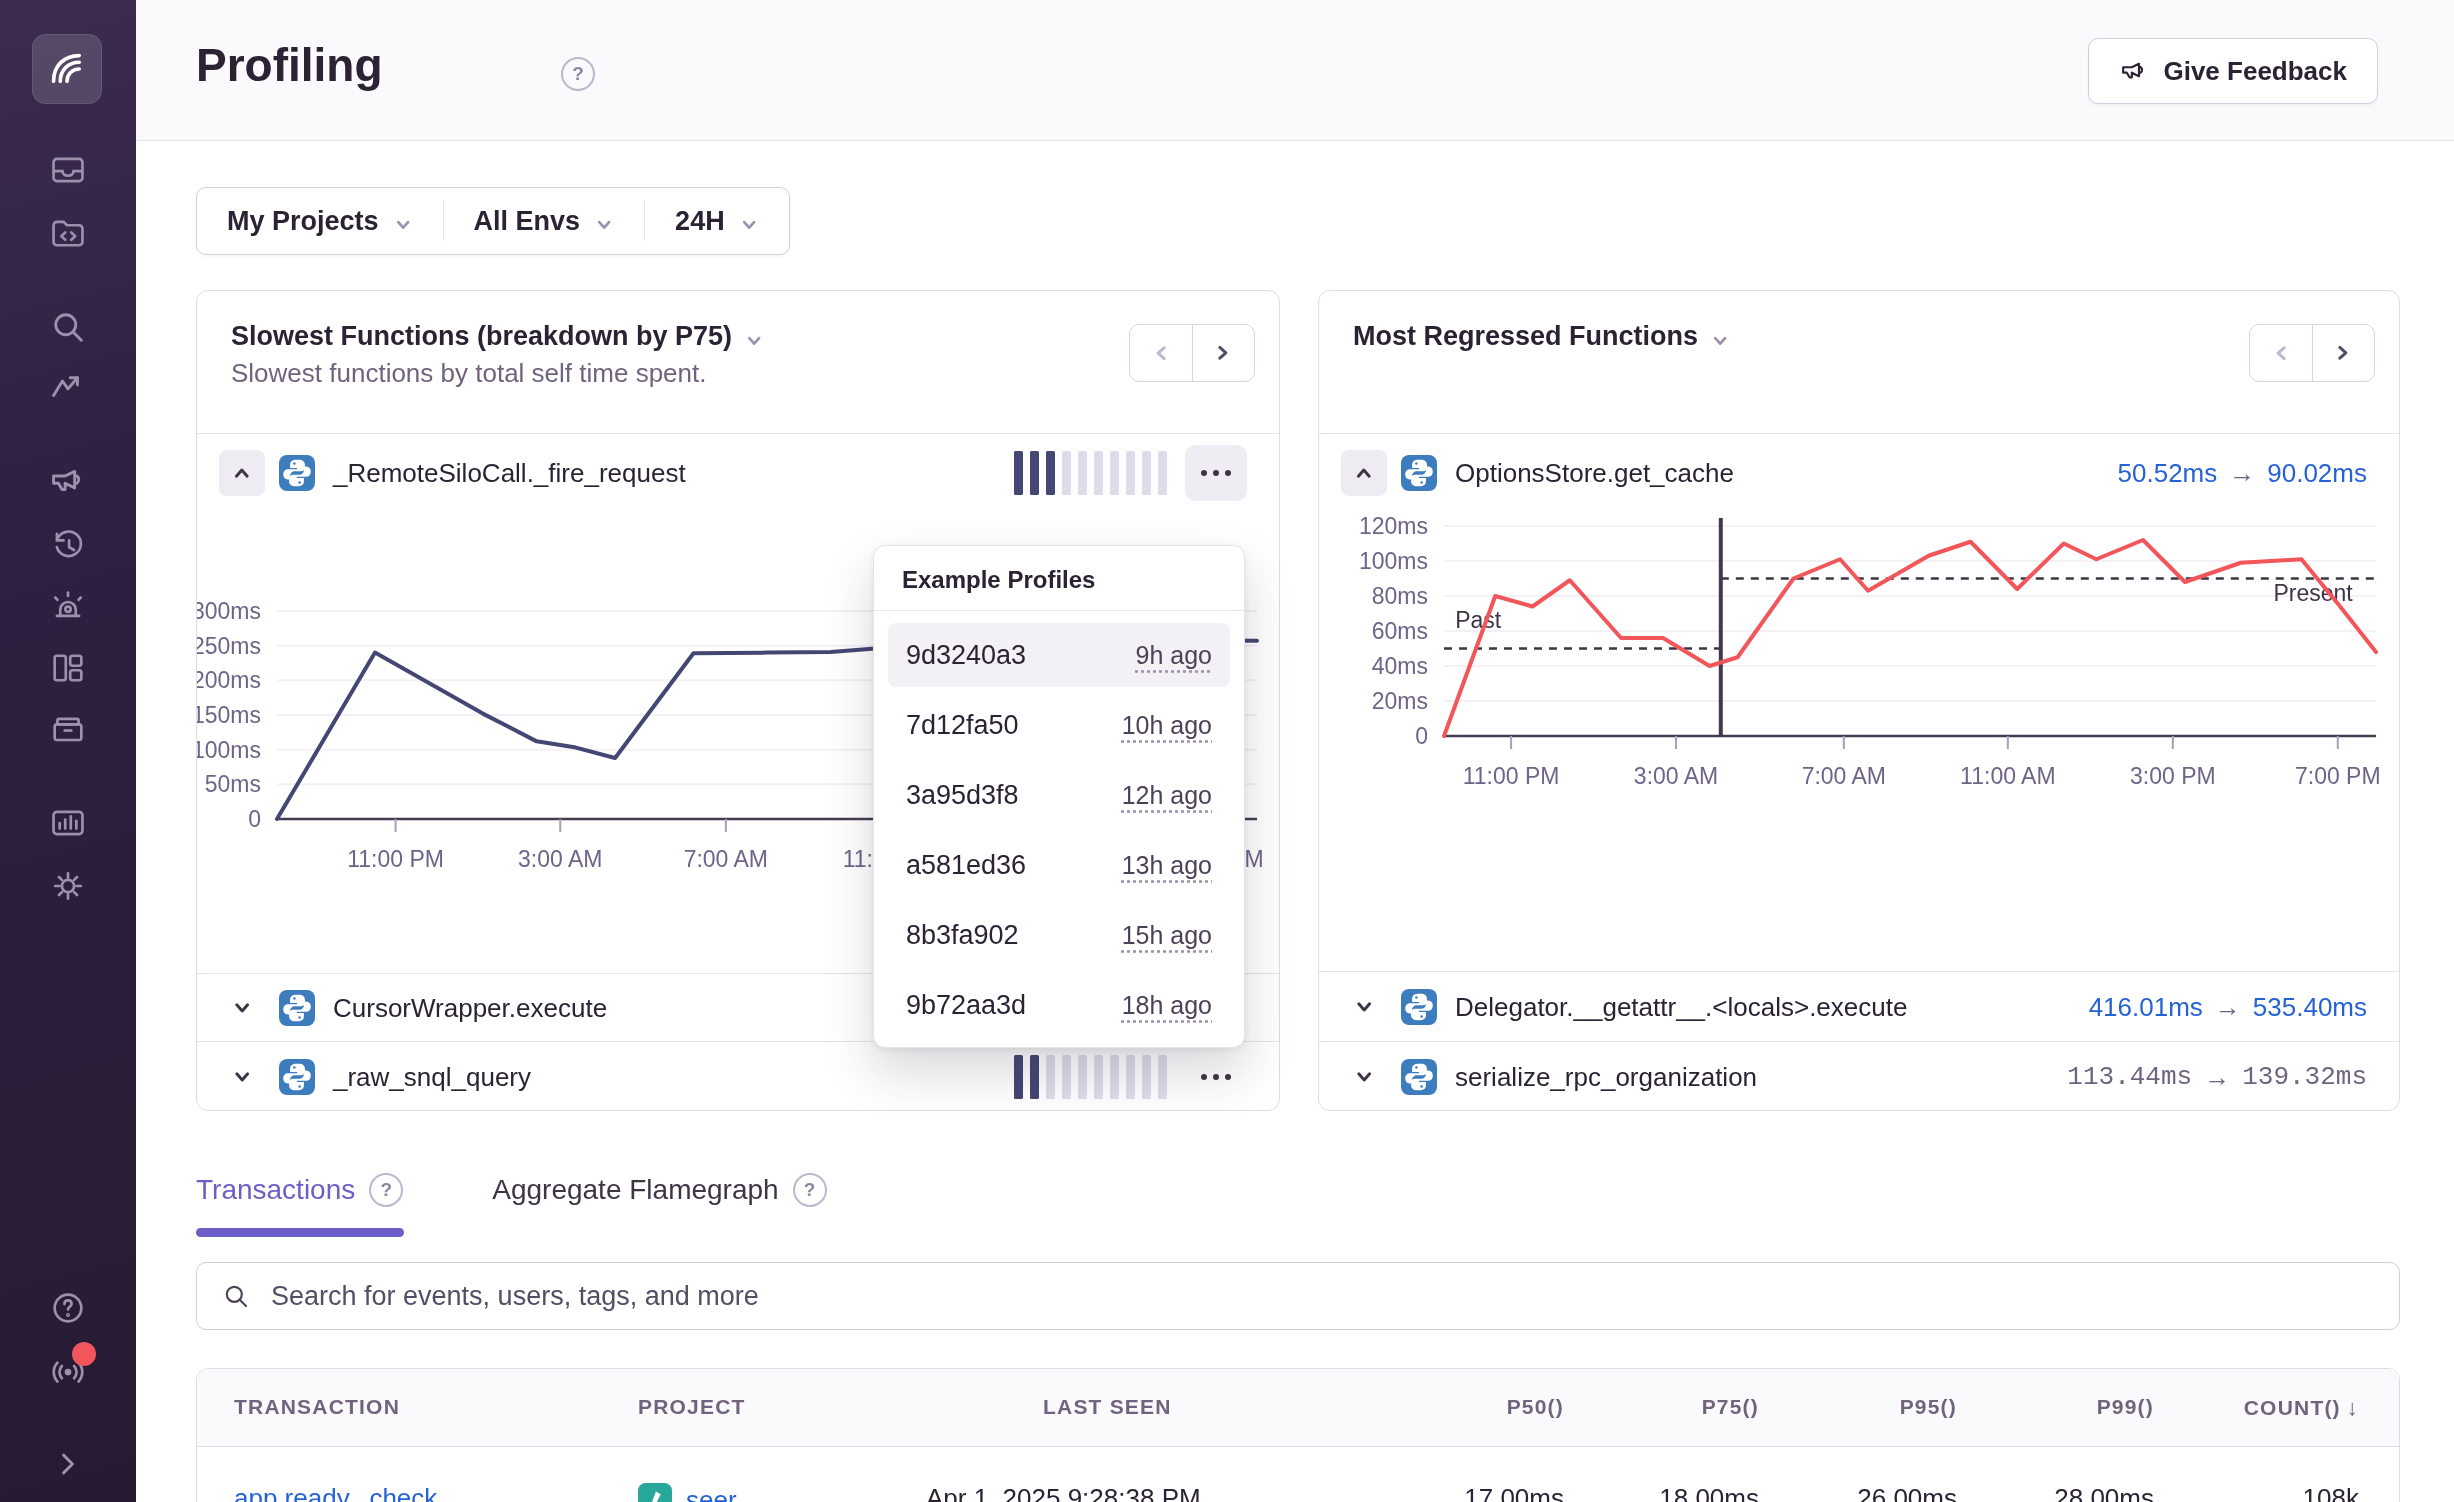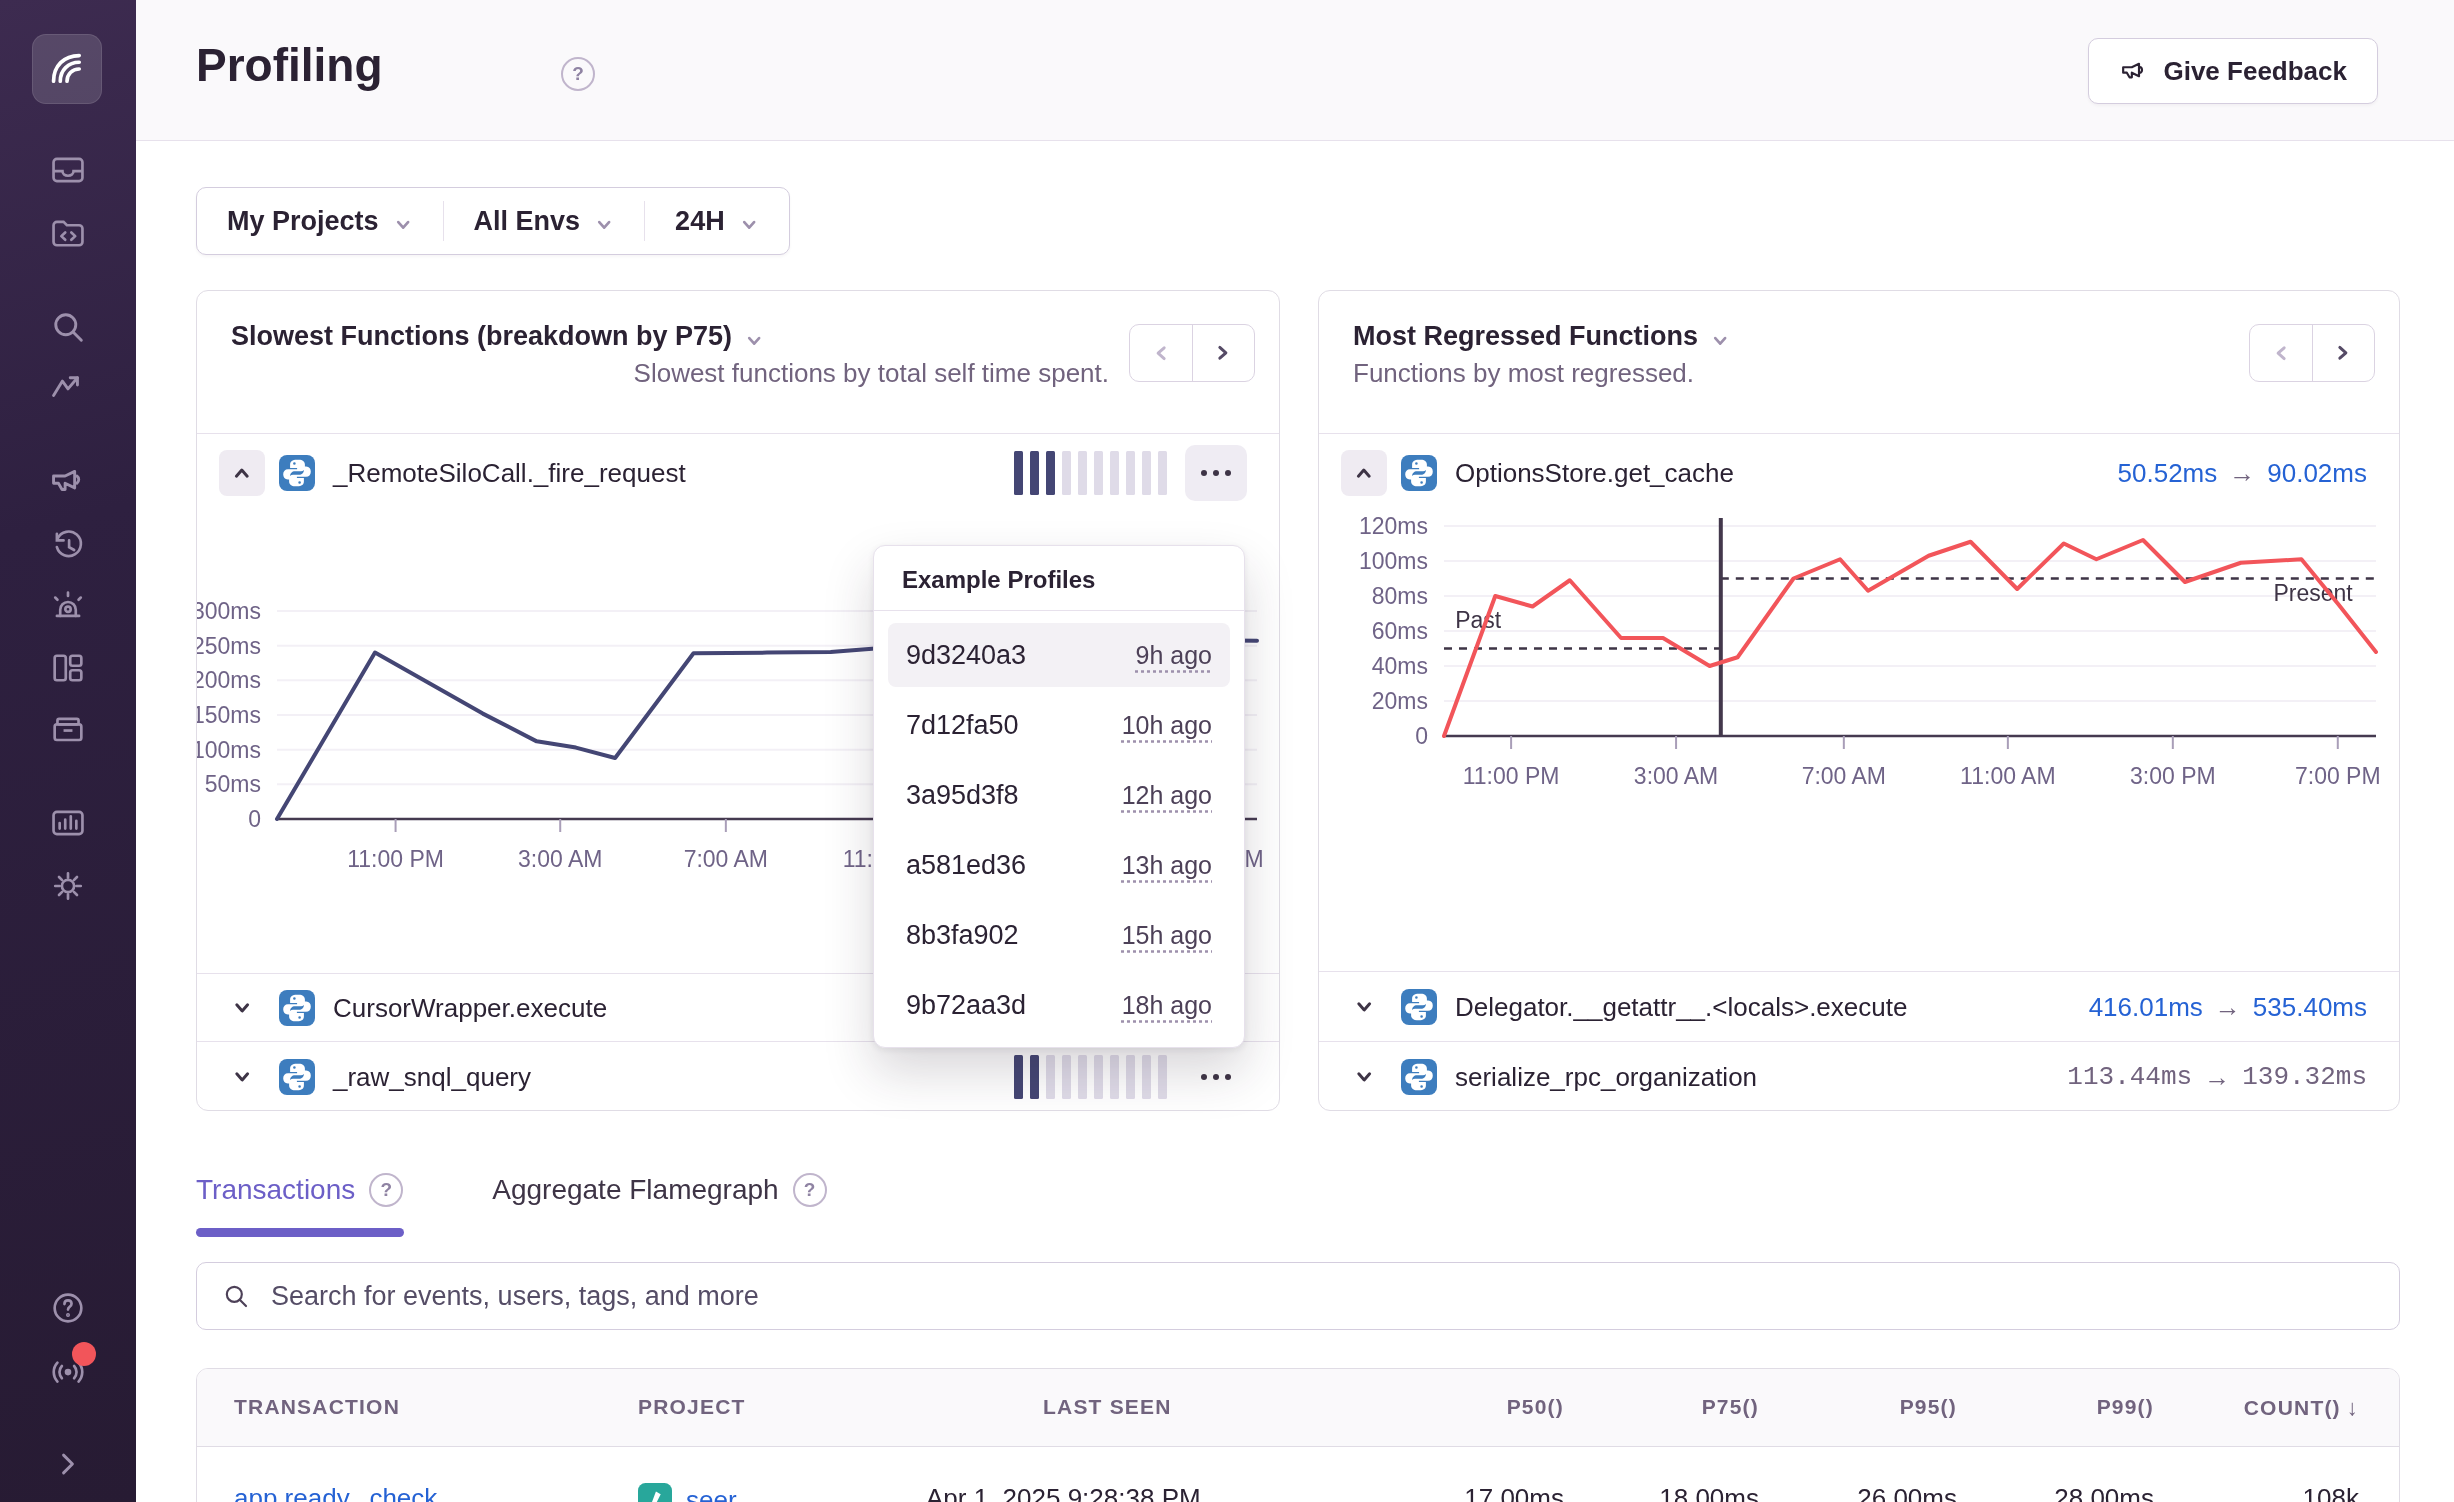--- a/index.html
+++ b/index.html
@@ -39,21 +39,21 @@
   .filter-seg { display:flex; align-items:center; gap:14px; padding:0 30px; height:40px;
     font-size:27px; font-weight:bold; color:#2B2233; cursor:pointer; }
   .filter-seg + .filter-seg { border-left:1px solid #E7E1EC; }
   .chev { width:20px; height:20px; color:#9D90AC; }
   .chev svg { width:20px; height:20px; }
   .chev.down svg { transform:rotate(180deg); }
 
   
   .panel { position:absolute; top:290px; height:821px; background:#fff;
     border:1px solid #E0DCE5; border-radius:12px; }
-  #panel-left  { left:196px;  width:1084px;text-align:right; }
+  #panel-left  { left:196px;  width:1084px; }
   #panel-right { left:1318px; width:1082px; }
   .panel-head { position:absolute; left:34px; top:30px; right:170px; }
   .panel-title { font-size:27px; font-weight:bold; color:#2B2233; display:flex; gap:12px; align-items:center; cursor:pointer; }
   .panel-sub { margin-top:6px; font-size:26px; color:#71637E; }
   .pager { position:absolute; right:24px; top:33px; width:126px; height:58px; display:flex;
     border:1px solid #DBD3E2; border-radius:10px; overflow:hidden; background:#fff; }
   .pager .pg { flex:1; display:flex; align-items:center; justify-content:center; cursor:pointer; }
   .pager .pg svg { width:22px; height:22px; }
   .pager .pg.prev { border-right:1px solid #DBD3E2; color:#C0B5CC; }
   .pager .pg.next { color:#564B66; }
@@ -424,21 +424,20 @@
 </section>
 
 <section class="panel" id="panel-right">
   <div class="panel-head">
     <div class="panel-title">
       <span>Most Regressed Functions</span>
       <span class="chev down"><svg viewBox="0 0 22 22">
             <use href="#chev-up"></use>
           </svg></span>
     </div>
-    <div class="panel-sub">Functions by most regressed.</div>
   </div>
   <div class="pager">
     <span class="pg prev">
         <svg viewBox="0 0 22 22" style="transform:rotate(-90deg)">
           <use href="#chev-up"></use>
         </svg>
       </span>
     <span class="pg next">
         <svg viewBox="0 0 22 22" style="transform:rotate(90deg)">
           <use href="#chev-up"></use>

